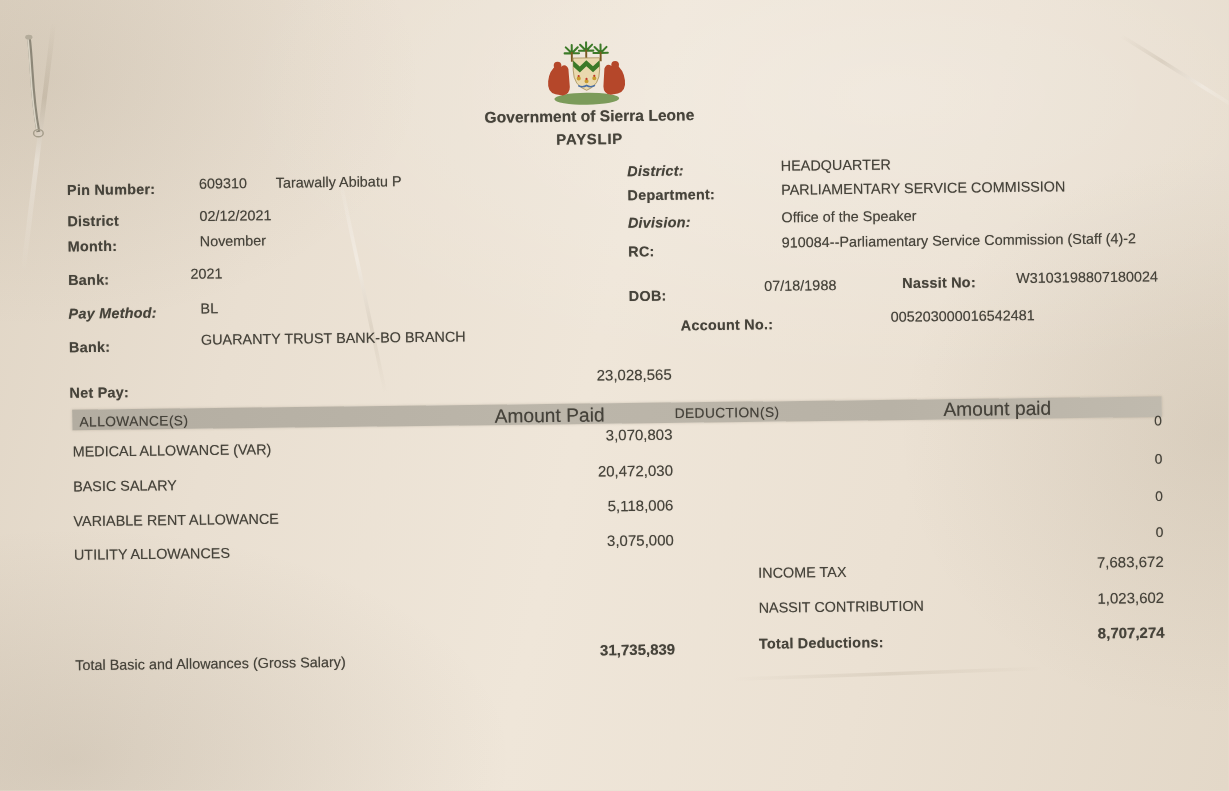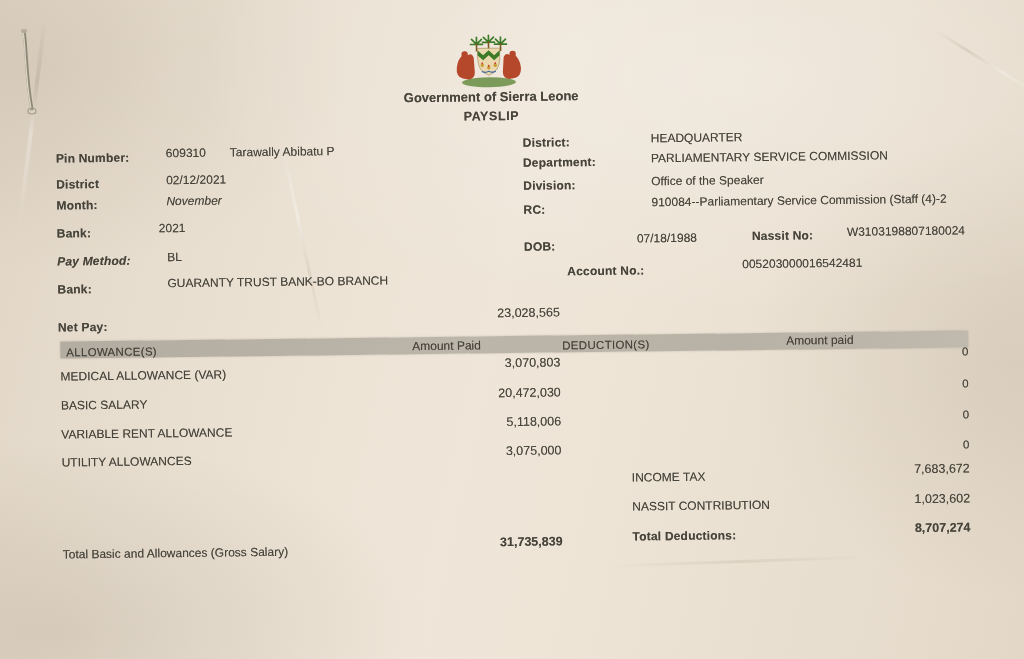--- a/index.html
+++ b/index.html
@@ -41,21 +41,21 @@
   .num{font-size:12.5px;text-align:right;}
   .b{font-weight:700;}
   .title1{font-weight:700;font-size:13px;text-align:center;width:220px;}
   .title2{font-weight:700;font-size:12.5px;letter-spacing:.6px;text-align:center;width:220px;}
 
   .hdrbar{
     position:absolute;left:60px;top:336px;width:908px;height:17px;
     background:linear-gradient(90deg,#b3ada1,#bcb6aa 45%,#b8b2a6 75%,#c0baae);
     box-shadow:0 0 2px rgba(90,80,60,.25);
   }
-  .hdr{font-weight:400;font-size:12px;color:#45423a;}
+  .hdr{font-weight:400;font-size:16px;color:#45423a;}
   .hdr-caps{font-size:11.5px;letter-spacing:.3px;}
 
   .staple{position:absolute;left:18px;top:26px;}
 </style>
 </head>
 <body>
 
 <div class="paper"></div>
 <div class="crease crease1"></div>
 <div class="crease crease2"></div>
@@ -109,41 +109,41 @@
   <div class="t title2" style="left:384px;top:109px;">PAYSLIP</div>
 
   <div class="t lbl" style="left:58px;top:146px;">Pin Number:</div>
   <div class="t val" style="left:168px;top:142px;">609310</div>
   <div class="t val" style="left:232px;top:142px;">Tarawally Abibatu P</div>
 
   <div class="t lbl" style="left:58px;top:172px;">District</div>
   <div class="t val" style="left:168px;top:169px;">02/12/2021</div>
 
   <div class="t lbl" style="left:58px;top:193px;">Month:</div>
-  <div class="t val" style="left:168px;top:190px;font-style:italic;">November</div>
+  <div class="t val" style="left:168px;top:190px;">November</div>
 
   <div class="t lbl" style="left:58px;top:221px;">Bank:</div>
   <div class="t val" style="left:160px;top:217px;">2021</div>
 
   <div class="t lbl" style="left:58px;top:249px;font-style:italic;">Pay Method:</div>
   <div class="t val" style="left:168px;top:246px;">BL</div>
 
   <div class="t lbl" style="left:58px;top:277px;">Bank:</div>
   <div class="t val" style="left:168px;top:272px;">GUARANTY TRUST BANK-BO BRANCH</div>
 
   <div class="t lbl" style="left:58px;top:315px;">Net Pay:</div>
   <div class="t num" style="left:420px;top:306px;width:140px;">23,028,565</div>
 
-  <div class="t lbl" style="left:525px;top:136px;">District:</div>
+  <div class="t lbl" style="left:525px;top:136px;font-style:italic;">District:</div>
   <div class="t val" style="left:653px;top:133px;">HEADQUARTER</div>
 
   <div class="t lbl" style="left:525px;top:156px;">Department:</div>
   <div class="t val" style="left:653px;top:153px;">PARLIAMENTARY SERVICE COMMISSION</div>
 
-  <div class="t lbl" style="left:525px;top:179px;">Division:</div>
+  <div class="t lbl" style="left:525px;top:179px;font-style:italic;">Division:</div>
   <div class="t val" style="left:653px;top:176px;">Office of the Speaker</div>
 
   <div class="t lbl" style="left:525px;top:203px;">RC:</div>
   <div class="t val" style="left:653px;top:197px;">910084--Parliamentary Service Commission (Staff (4)-2</div>
 
   <div class="t lbl" style="left:525px;top:240px;">DOB:</div>
   <div class="t val" style="left:638px;top:233px;">07/18/1988</div>
   <div class="t lbl" style="left:753px;top:232px;">Nassit No:</div>
   <div class="t val" style="left:848px;top:229px;">W3103198807180024</div>
 

